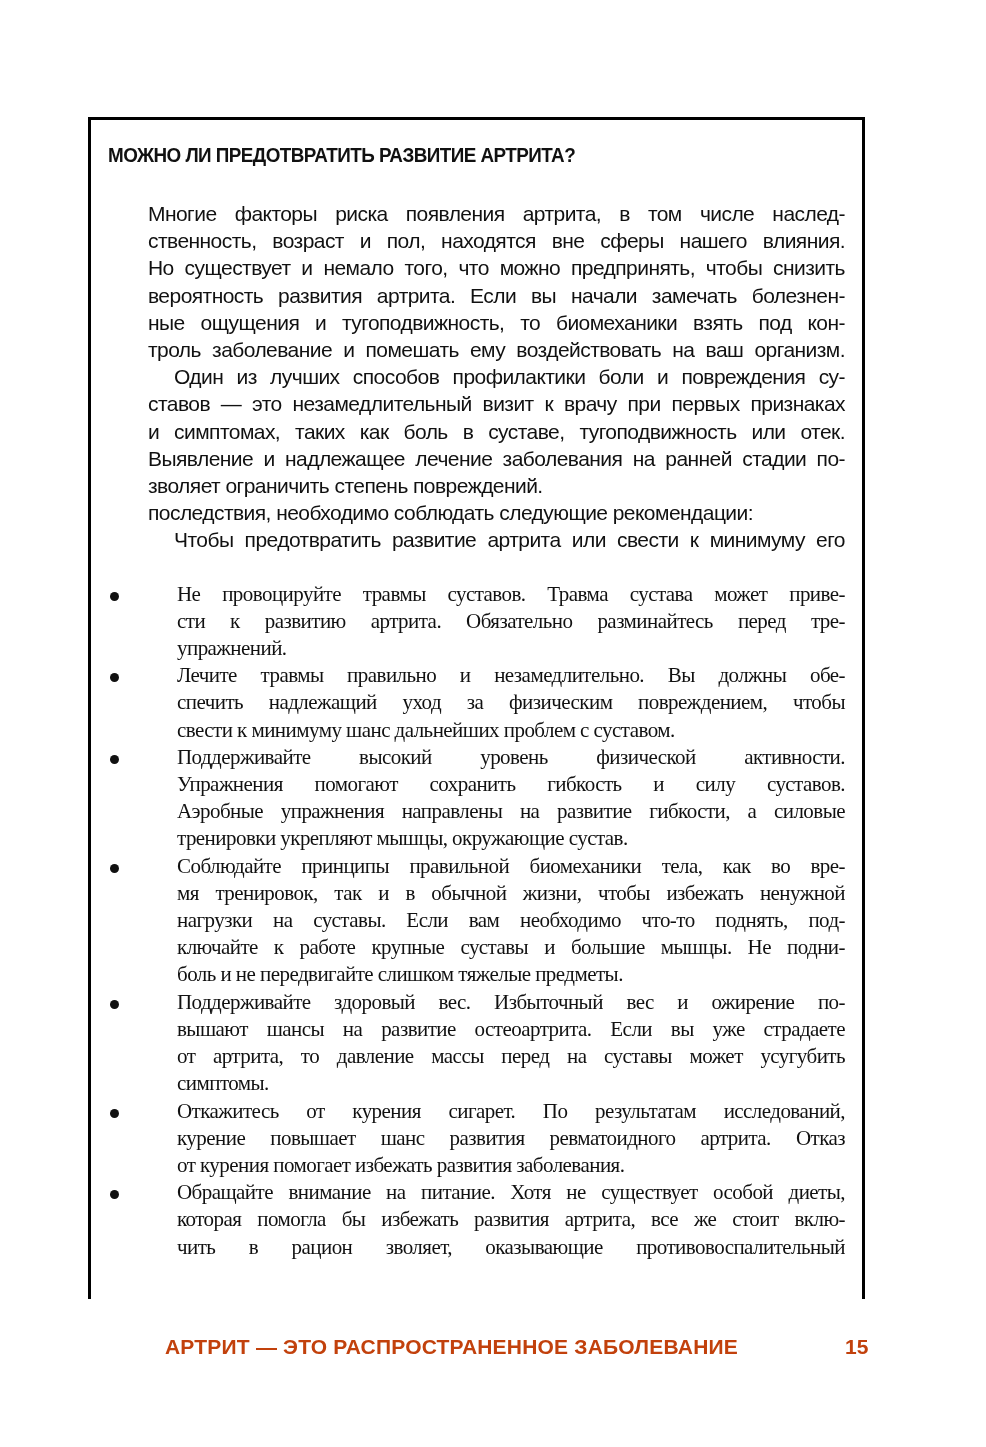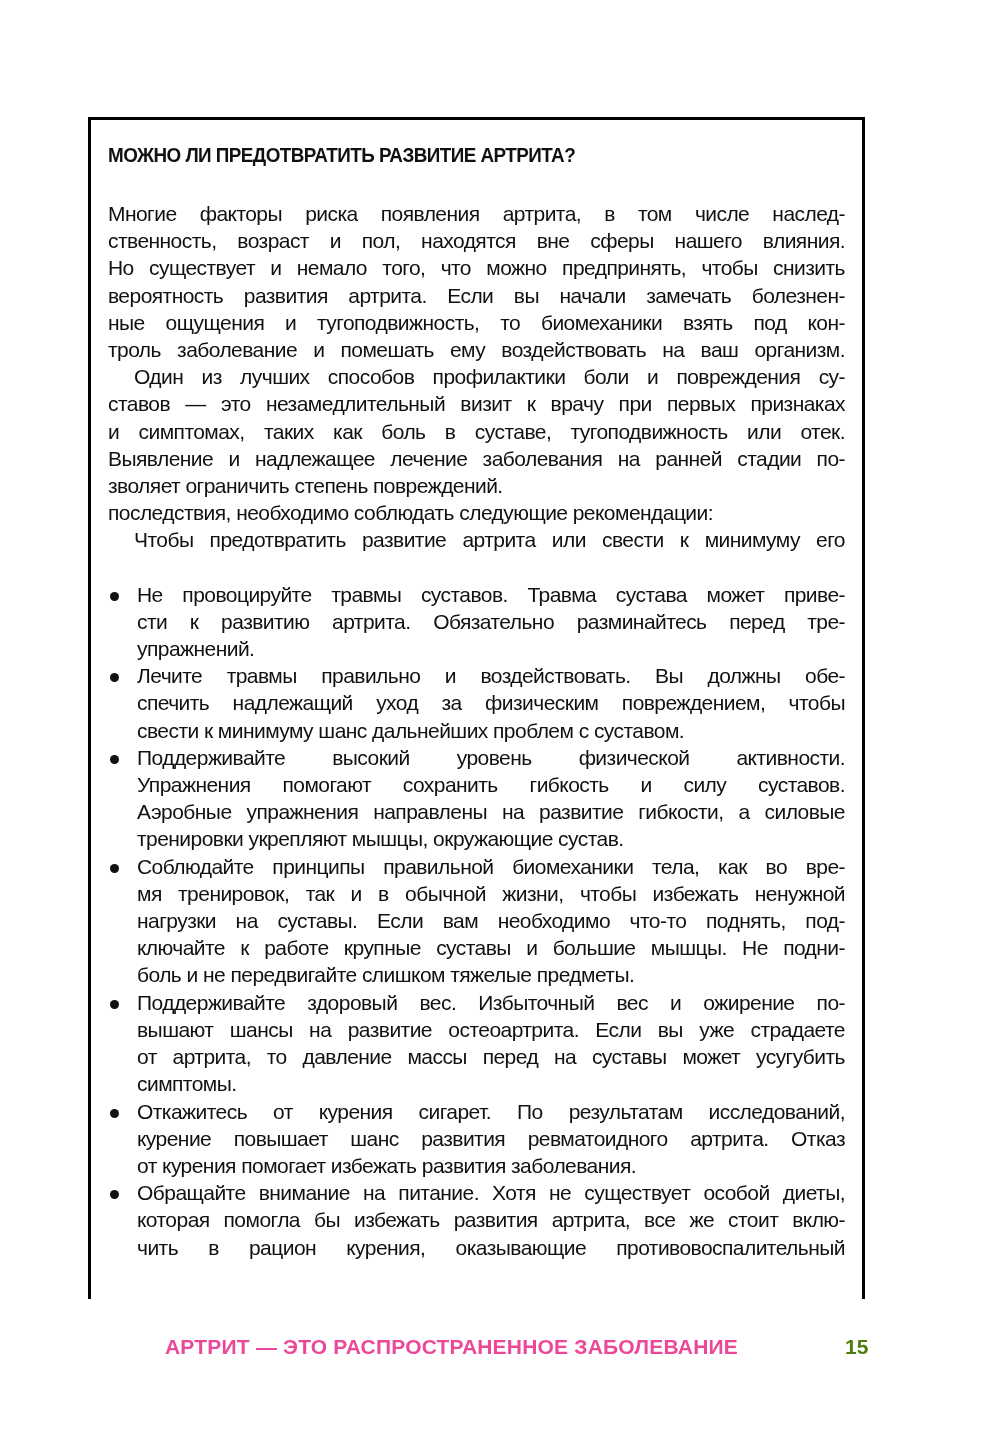--- a/index.html
+++ b/index.html
@@ -18,35 +18,35 @@
       font-size: 20.5px; letter-spacing: -0.6px; transform: scaleX(0.92); transform-origin: left top;
       white-space: nowrap; color: #111;
     }
     .content {
       position: absolute; left: 108px; top: 200px; width: 737px;
       font-size: 21px; line-height: 27.2px; letter-spacing: -0.55px;
       text-align: justify; hyphens: manual;
       font-family: "Liberation Sans Narrow", "Liberation Sans", sans-serif;
     }
     .content p { margin: 0; }
-    .line { display: block; text-align: justify; text-align-last: justify; white-space: nowrap; }
+    .line { display: block; text-align: justify; text-align-last: justify; white-space: nowrap; margin-left: 40px; }
     .line.last { text-align-last: left; }
     ul.recs { list-style: none; margin: 0; padding: 0; margin-top: 27px; }
-    ul.recs li { position: relative; padding-left: 29px; }
+    ul.recs li { position: relative; padding-left: 29px; font-family: Liberation Serif, serif; }
     ul.recs li .bullet {
       position: absolute; left: 2px; top: 11px; width: 9px; height: 9px; border-radius: 50%; background: #111;
     }
     .footer-title {
       position: absolute; left: 165px; top: 1335px;
       font-family: "Liberation Sans", sans-serif; font-weight: bold; font-size: 21px;
-      letter-spacing: 0.2px; white-space: nowrap; color: #ec4899;
+      letter-spacing: 0.2px; white-space: nowrap; color: #c2410c;
     }
     .page-number {
       position: absolute; left: 845px; top: 1335px;
-      font-family: "Liberation Sans", sans-serif; font-weight: bold; font-size: 21px; color: #4d7c0f;
+      font-family: "Liberation Sans", sans-serif; font-weight: bold; font-size: 21px; color: #c2410c;
     }
   </style>
 </head>
 <body>
 
 <div class="sidebar-box"></div>
 
 <div class="box-title">МОЖНО ЛИ ПРЕДОТВРАТИТЬ РАЗВИТИЕ АРТРИТА?</div>
 
 <div class="content">
@@ -72,21 +72,21 @@
 
   <ul class="recs">
     <li>
       <span class="bullet"></span>
       <span class="line">Не провоцируйте травмы суставов. Травма сустава может приве-</span>
       <span class="line">сти к развитию артрита. Обязательно разминайтесь перед тре-</span>
       <span class="line last">упражнений.</span>
     </li>
     <li>
       <span class="bullet"></span>
-      <span class="line">Лечите травмы правильно и воздействовать. Вы должны обе-</span>
+      <span class="line">Лечите травмы правильно и незамедлительно. Вы должны обе-</span>
       <span class="line">спечить надлежащий уход за физическим повреждением, чтобы</span>
       <span class="line last">свести к минимуму шанс дальнейших проблем с суставом.</span>
     </li>
     <li>
       <span class="bullet"></span>
       <span class="line">Поддерживайте высокий уровень физической активности.</span>
       <span class="line">Упражнения помогают сохранить гибкость и силу суставов.</span>
       <span class="line">Аэробные упражнения направлены на развитие гибкости, а силовые</span>
       <span class="line last">тренировки укрепляют мышцы, окружающие сустав.</span>
     </li>
@@ -108,19 +108,19 @@
     <li>
       <span class="bullet"></span>
       <span class="line">Откажитесь от курения сигарет. По результатам исследований,</span>
       <span class="line">курение повышает шанс развития ревматоидного артрита. Отказ</span>
       <span class="line last">от курения помогает избежать развития заболевания.</span>
     </li>
     <li>
       <span class="bullet"></span>
       <span class="line">Обращайте внимание на питание. Хотя не существует особой диеты,</span>
       <span class="line">которая помогла бы избежать развития артрита, все же стоит вклю-</span>
-      <span class="line">чить в рацион курения, оказывающие противовоспалительный</span>
+      <span class="line">чить в рацион зволяет, оказывающие противовоспалительный</span>
     </li>
   </ul>
 </div>
 
 <div class="footer-title">АРТРИТ — ЭТО РАСПРОСТРАНЕННОЕ ЗАБОЛЕВАНИЕ</div>
 <div class="page-number">15</div>
 
 </body></html>

